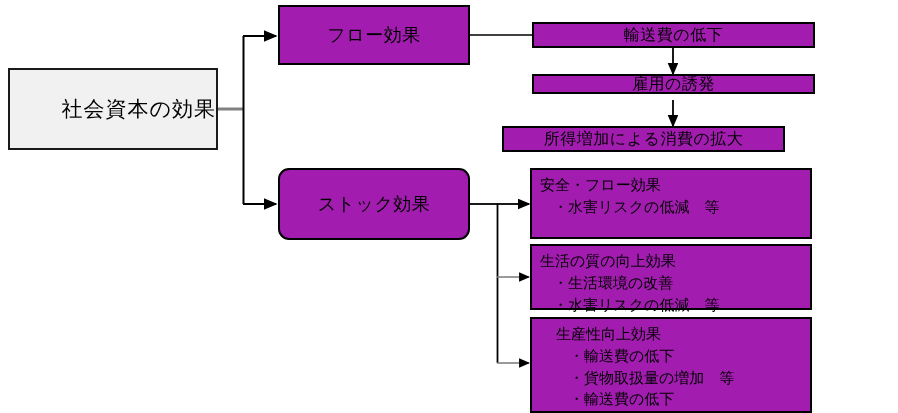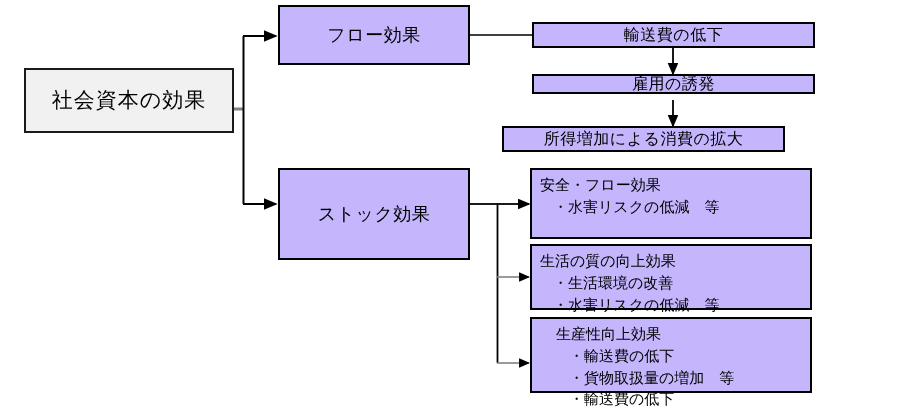--- a/index.html
+++ b/index.html
@@ -18,21 +18,21 @@
   #connectors {
     position: absolute;
     left: 0;
     top: 0;
     width: 898px;
     height: 413px;
   }
   .node {
     position: absolute;
     box-sizing: border-box;
-    background: #c4b5fd;
+    background: #a21caf;
     border: 2.5px solid #000000;
     color: #000000;
     z-index: 2;
   }
   .node.center {
     display: flex;
     align-items: center;
     justify-content: center;
     text-align: center;
   }
@@ -102,55 +102,55 @@
 
     <line x1="470" y1="204" x2="498" y2="204" stroke="#000000" stroke-width="1.8"></line>
 
     <line x1="497.5" y1="204" x2="497.5" y2="363" stroke="#000000" stroke-width="1.8"></line>
 
     <line x1="497" y1="204" x2="529" y2="204" stroke="#000000" stroke-width="1.8" marker-end="url(#arrow-k)"></line>
     <line x1="497" y1="277" x2="529" y2="277" stroke="#808080" stroke-width="1.6" marker-end="url(#arrow-g)"></line>
     <line x1="497" y1="363" x2="529" y2="363" stroke="#808080" stroke-width="1.6" marker-end="url(#arrow-g)"></line>
   </svg>
 
-  <div class="node center" id="node-root" style="left:24px; top:68px; width:210px; height:65px;">
+  <div class="node center" id="node-root" style="left:8px; top:68px; width:210px; height:82px;justify-content:flex-end;">
     <span class="node-label">社会資本の効果</span>
   </div>
 
   <div class="node center" id="node-flow" style="left:278px; top:5px; width:192px; height:60px;">
     <span class="node-label">フロー効果</span>
   </div>
 
   <div class="node center flat" id="node-chain-1" style="left:532px; top:22px; width:283px; height:26px;">
     <span class="node-label">輸送費の低下</span>
   </div>
 
   <div class="node center flat" id="node-chain-2" style="left:532px; top:74px; width:283px; height:20px;">
     <span class="node-label">雇用の誘発</span>
   </div>
 
   <div class="node center flat" id="node-chain-3" style="left:502px; top:126px; width:283px; height:26px;">
     <span class="node-label">所得増加による消費の拡大</span>
   </div>
 
-  <div class="node center" id="node-stock" style="left:278px; top:168px; width:192px; height:92px;">
+  <div class="node center" id="node-stock" style="left:278px; top:168px; width:192px; height:72px;border-radius:11px;">
     <span class="node-label">ストック効果</span>
   </div>
 
   <div class="node list" id="node-group-1" style="left:530px; top:168px; width:282px; height:71px;">
     <span class="list-title">安全・フロー効果</span>
     <span class="list-item">・水害リスクの低減　等</span>
   </div>
 
   <div class="node list" id="node-group-2" style="left:530px; top:244px; width:282px; height:66px;">
     <span class="list-title">生活の質の向上効果</span>
     <span class="list-item">・生活環境の改善</span>
     <span class="list-item">・水害リスクの低減　等</span>
   </div>
 
-  <div class="node list" id="node-group-3" style="left:530px; top:317px; width:282px; height:76px;padding-left:24px;">
+  <div class="node list" id="node-group-3" style="left:530px; top:317px; width:282px; height:96px;padding-left:24px;">
     <span class="list-title">生産性向上効果</span>
     <span class="list-item">・輸送費の低下</span>
     <span class="list-item">・貨物取扱量の増加　等</span>
     <span class="list-item">・輸送費の低下</span>
   </div>
 
 </div>
 
 </body></html>

